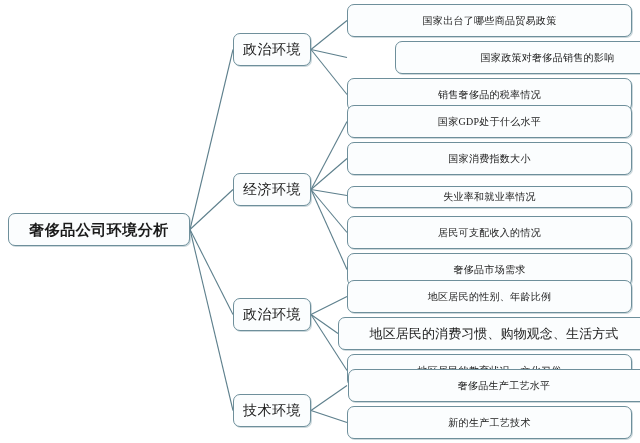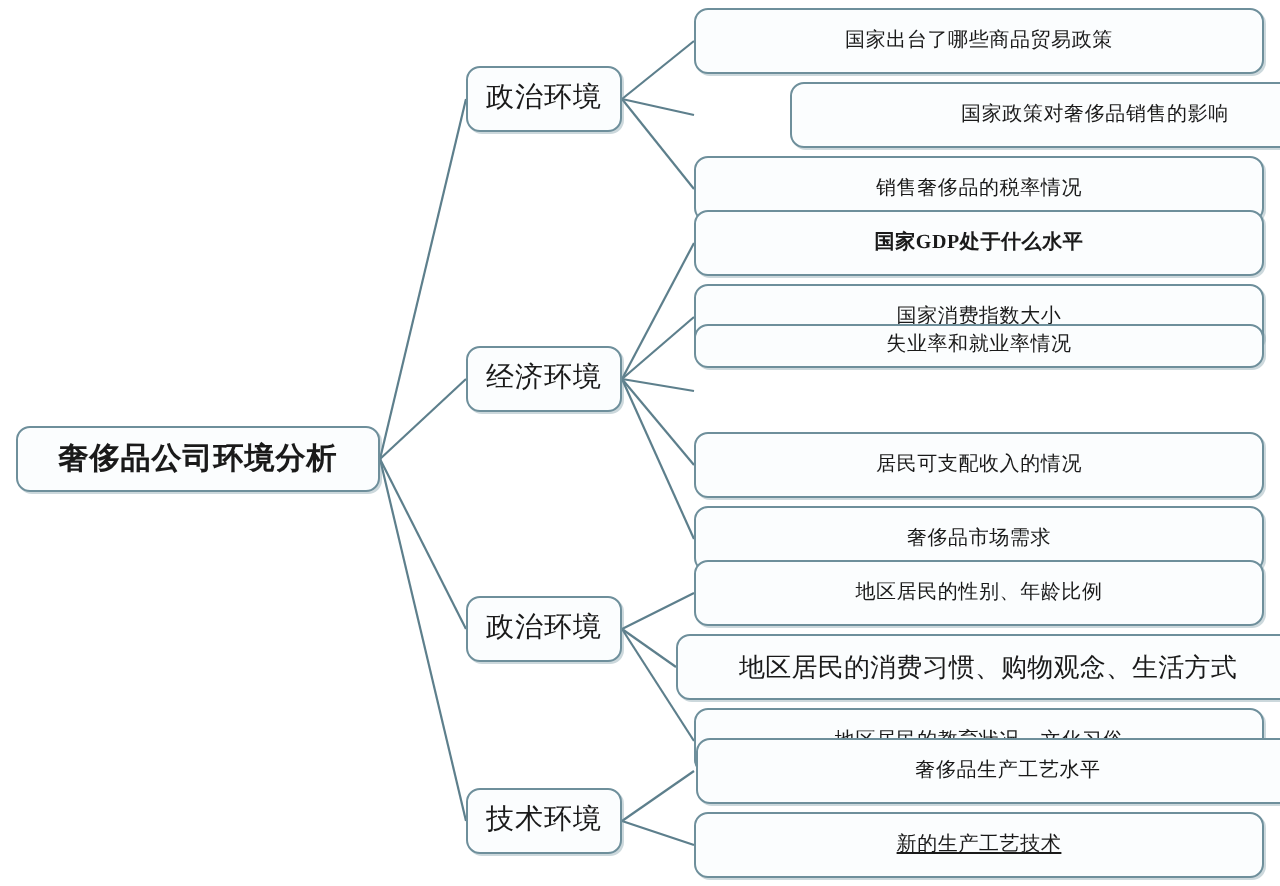--- a/index.html
+++ b/index.html
@@ -81,27 +81,27 @@
       <line x1="311" y1="410.5" x2="347" y2="422.5" stroke="#5d7f8c" stroke-width="1.1"></line>
     </svg>
 
   <div id="node-layer">
     <div class="node node-root" style="left: 8px; top: 213px; width: 182px; height: 33px;">奢侈品公司环境分析</div>
   <div class="node node-branch" style="left: 233px; top: 33px; width: 78px; height: 33px;">政治环境</div>
       <div class="node node-leaf" style="left: 347px; top: 4px; width: 285px; height: 33px;">国家出台了哪些商品贸易政策</div>
       <div class="node node-leaf" style="left: 347px; top: 41px; width: 305px; height: 33px; margin-left: 48px;">国家政策对奢侈品销售的影响</div>
       <div class="node node-leaf" style="left: 347px; top: 78px; width: 285px; height: 33px;">销售奢侈品的税率情况</div>
       <div class="node node-branch" style="left: 233px; top: 173px; width: 78px; height: 33px;">经济环境</div>
-      <div class="node node-leaf" style="left: 347px; top: 105px; width: 285px; height: 33px; font-weight: bold;">国家GDP处于什么水平</div>
+      <div class="node node-leaf" style="left: 347px; top: 105px; width: 285px; height: 33px;">国家GDP处于什么水平</div>
       <div class="node node-leaf" style="left: 347px; top: 142px; width: 285px; height: 33px;">国家消费指数大小</div>
-      <div class="node node-leaf" style="left: 347px; top: 162px; width: 285px; height: 22px;">失业率和就业率情况</div>
+      <div class="node node-leaf" style="left: 347px; top: 186px; width: 285px; height: 22px;">失业率和就业率情况</div>
       <div class="node node-leaf" style="left: 347px; top: 216px; width: 285px; height: 33px;">居民可支配收入的情况</div>
       <div class="node node-leaf" style="left: 347px; top: 253px; width: 285px; height: 33px;">奢侈品市场需求</div>
       <div class="node node-branch" style="left: 233px; top: 298px; width: 78px; height: 33px;">政治环境</div>
       <div class="node node-leaf" style="left: 347px; top: 280px; width: 285px; height: 33px;">地区居民的性别、年龄比例</div>
       <div class="node node-leaf wide" style="left: 338px; top: 317px; width: 312px; height: 33px;">地区居民的消费习惯、购物观念、生活方式</div>
       <div class="node node-leaf" style="left: 347px; top: 354px; width: 285px; height: 33px;">地区居民的教育状况、文化习俗</div>
       <div class="node node-branch" style="left: 233px; top: 394px; width: 78px; height: 33px;">技术环境</div>
       <div class="node node-leaf" style="left: 348px; top: 369px; width: 312px; height: 33px;">奢侈品生产工艺水平</div>
-      <div class="node node-leaf" style="left: 347px; top: 406px; width: 285px; height: 33px; text-decoration: underline;">新的生产工艺技术</div>
+      <div class="node node-leaf" style="left: 347px; top: 406px; width: 285px; height: 33px;">新的生产工艺技术</div>
     </div>
 
 </div>
 
 </body></html>

